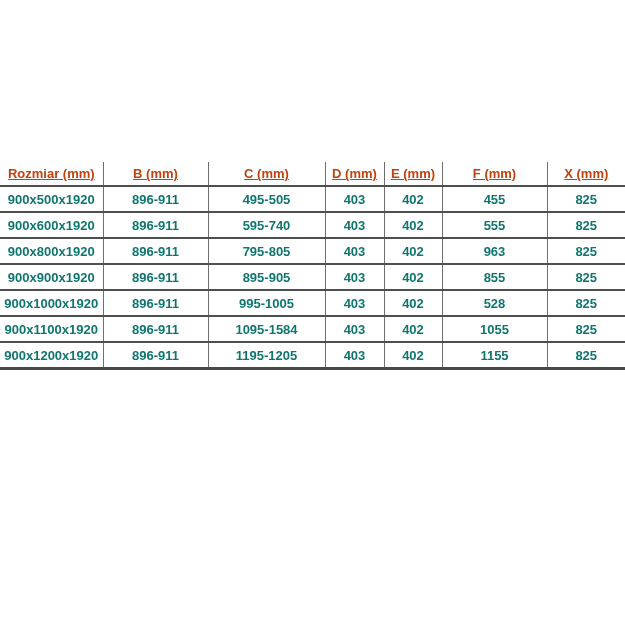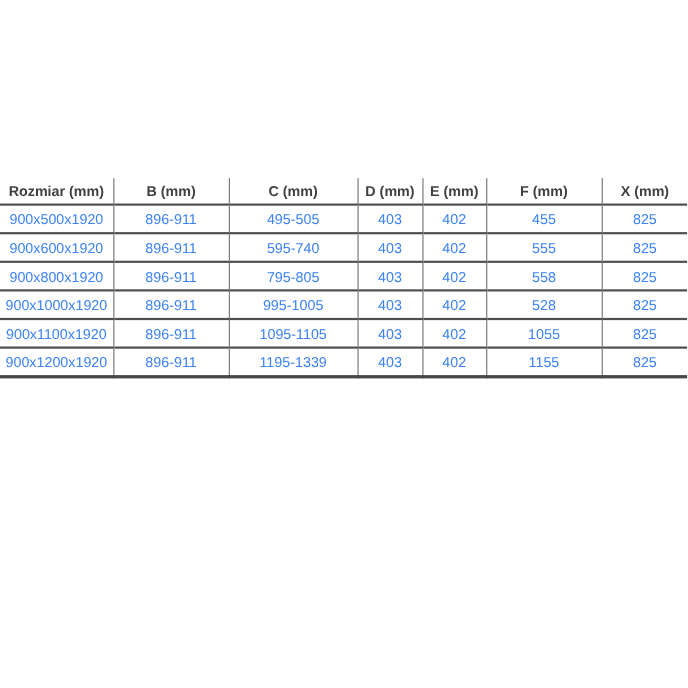--- a/index.html
+++ b/index.html
@@ -43,27 +43,28 @@
   }
   
   table.spec-table th + th,
   table.spec-table td + td {
     border-left: 1.5px solid #6f6f6f;
   }
   table.spec-table th {
     height: 23px;
     font-size: 13px;
     font-weight: bold;
-    color: #404040;
+    color: #c2410c;
+    text-decoration: underline;
   }
   table.spec-table td {
     height: 24px;
     font-size: 13px;
-    font-weight: normal;
-    color: #3b82f6;
+    font-weight: bold;
+    color: #0f766e;
   }
 </style>
 </head>
 <body>
 
 <div class="canvas">
   <table class="spec-table">
     <colgroup>
       <col class="c0">
         <col class="c1">
@@ -102,45 +103,54 @@
         <td>402</td>
         <td>555</td>
         <td>825</td>
       </tr>
       <tr>
         <td>900x800x1920</td>
         <td>896-911</td>
         <td>795-805</td>
         <td>403</td>
         <td>402</td>
-        <td>558</td>
+        <td>963</td>
+        <td>825</td>
+      </tr>
+      <tr>
+        <td>900x900x1920</td>
+        <td>896-911</td>
+        <td>895-905</td>
+        <td>403</td>
+        <td>402</td>
+        <td>855</td>
         <td>825</td>
       </tr>
       <tr>
         <td>900x1000x1920</td>
         <td>896-911</td>
         <td>995-1005</td>
         <td>403</td>
         <td>402</td>
         <td>528</td>
         <td>825</td>
       </tr>
       <tr>
         <td>900x1100x1920</td>
         <td>896-911</td>
-        <td>1095-1105</td>
+        <td>1095-1584</td>
         <td>403</td>
         <td>402</td>
         <td>1055</td>
         <td>825</td>
       </tr>
       <tr>
         <td>900x1200x1920</td>
         <td>896-911</td>
-        <td>1195-1339</td>
+        <td>1195-1205</td>
         <td>403</td>
         <td>402</td>
         <td>1155</td>
         <td>825</td>
       </tr>
     </tbody>
   </table>
 </div>
 
 </body></html>

